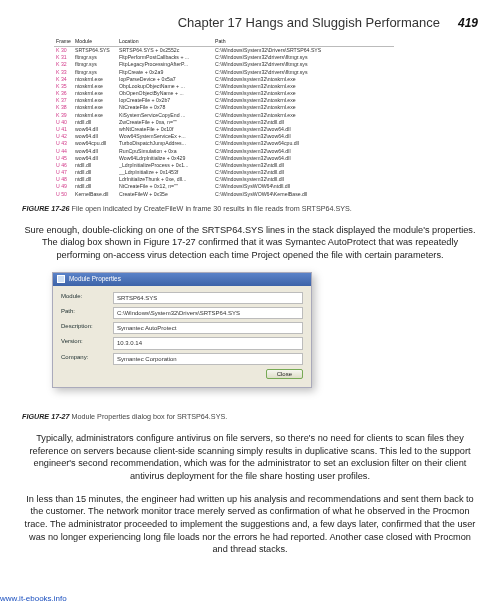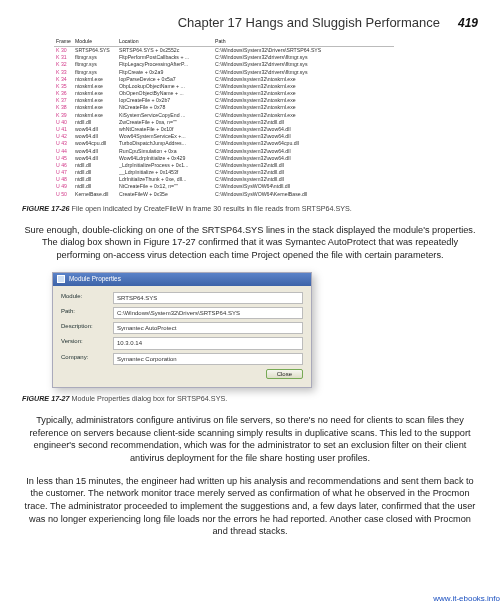--- a/index.html
+++ b/index.html
@@ -92,23 +92,22 @@
     padding:1px 10px;
     border:1px solid #7a5;
     border-radius:2px;
     background:linear-gradient(#f6f6f0,#dedec8);
     color:#222;
     cursor:pointer;
   }
   .footer {
     position:absolute;
     bottom:6px; left:0; right:0;
-    text-align:right;
+    text-align:left;
     font-size:8px;
-    padding-left:36px;
   }
   .footer a { color:#1a4fbf; text-decoration:none; }
 </style>
 </head>
 <body>
 
 <div class="header">
   <span class="chapter-label">Chapter 17   Hangs and Sluggish Performance</span>
   <span class="page-num">419</span>
 </div>
@@ -283,21 +282,21 @@
       <div class="prop-row">
         <div class="prop-label">Company:</div>
         <div class="prop-val">Symantec Corporation</div>
       </div>
       <div class="close-btn">
         <button>Close</button>
       </div>
     </div>
 </div>
 
-<p class="fig-caption" style="margin-top:6px;">
+<p class="fig-caption" style="margin-top:24px;">
   <span class="bold">FIGURE 17-27</span>&nbsp;<span>Module Properties dialog box for SRTSP64.SYS.</span>
 </p>
 
 <p class="body-text">Typically, administrators configure antivirus on file servers, so there's no need for clients to scan files they reference on servers because client-side scanning simply results in duplicative scans. This led to the support engineer's second recommendation, which was for the administrator to set an exclusion filter on their client antivirus deployment for the file share hosting user profiles.</p>
 
 <p class="body-text">In less than 15 minutes, the engineer had written up his analysis and recommendations and sent them back to the customer. The network monitor trace merely served as confirmation of what he observed in the Procmon trace. The administrator proceeded to implement the suggestions and, a few days later, confirmed that the user was no longer experiencing long file loads nor the errors he had reported. Another case closed with Procmon and thread stacks.</p>
 
 <div class="footer">
   <a>www.it-ebooks.info</a>
 </div>

